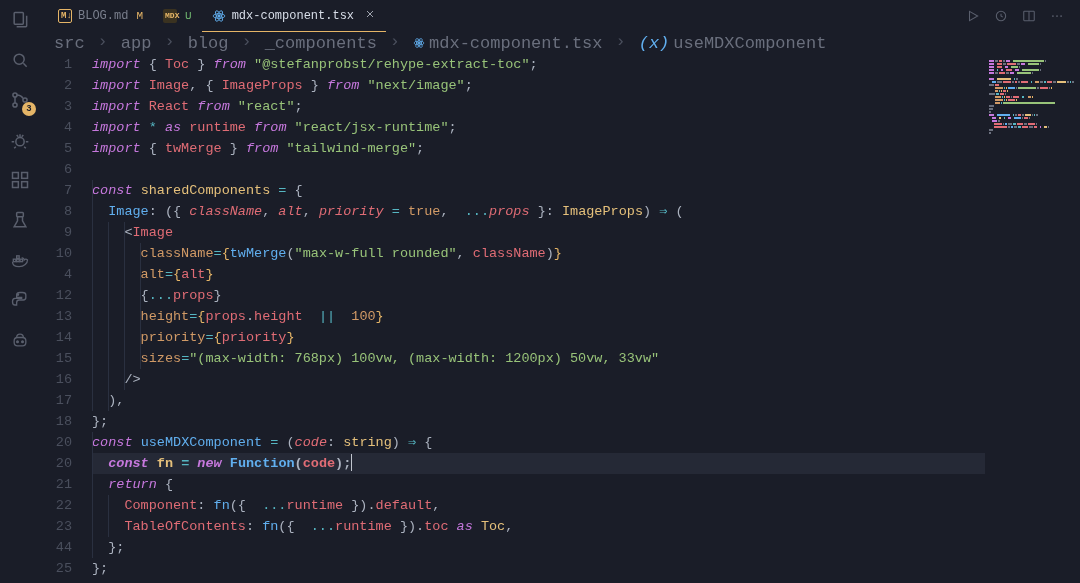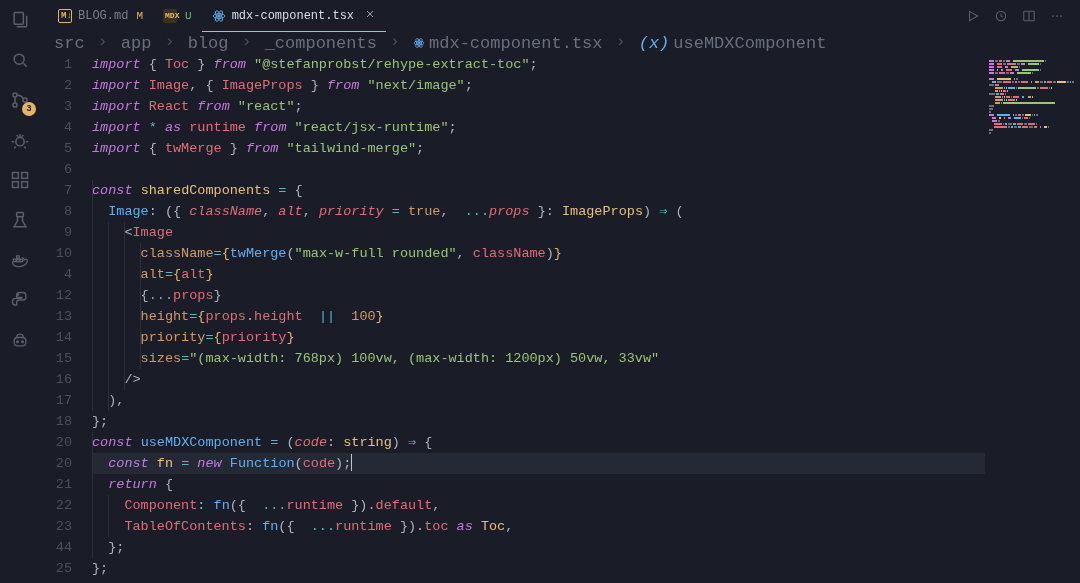--- a/index.html
+++ b/index.html
@@ -107,21 +107,21 @@
       width: 52px;
       text-align: right;
       padding-right: 20px;
       color: #4a4f5d;
       user-select: none;
       flex-shrink: 0;
     }
     .gutter .ln { height: 21px; }
     .code-lines { flex: 1; }
     .code-line { height: 21px; white-space: pre; position: relative; }
-    .code-line.hl { background: rgba(60,65,80,0.35); }
+    .code-line.hl { background: rgba(60,65,80,0.35); font-weight: bold; }
     .guide {
       position: absolute;
       left: 0;
       top: 0;
       bottom: 0;
       border-left: 1px solid #2a3040;
     }
     .cursor {
       display: inline-block;
       width: 1px;

